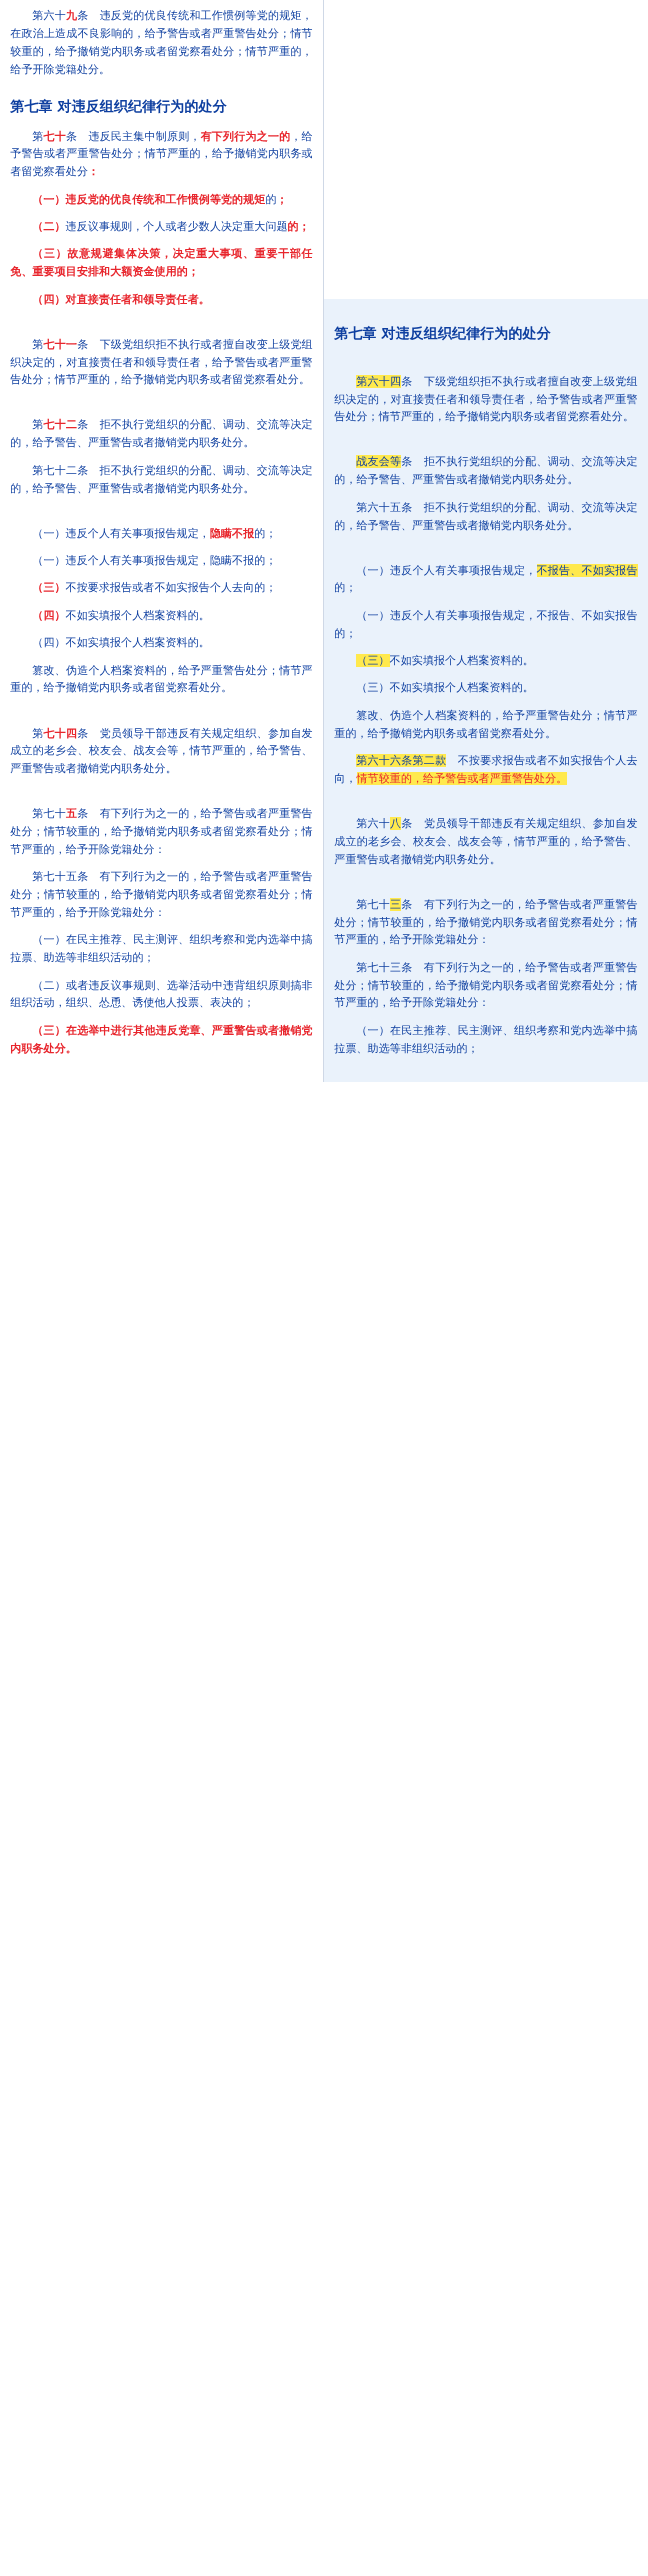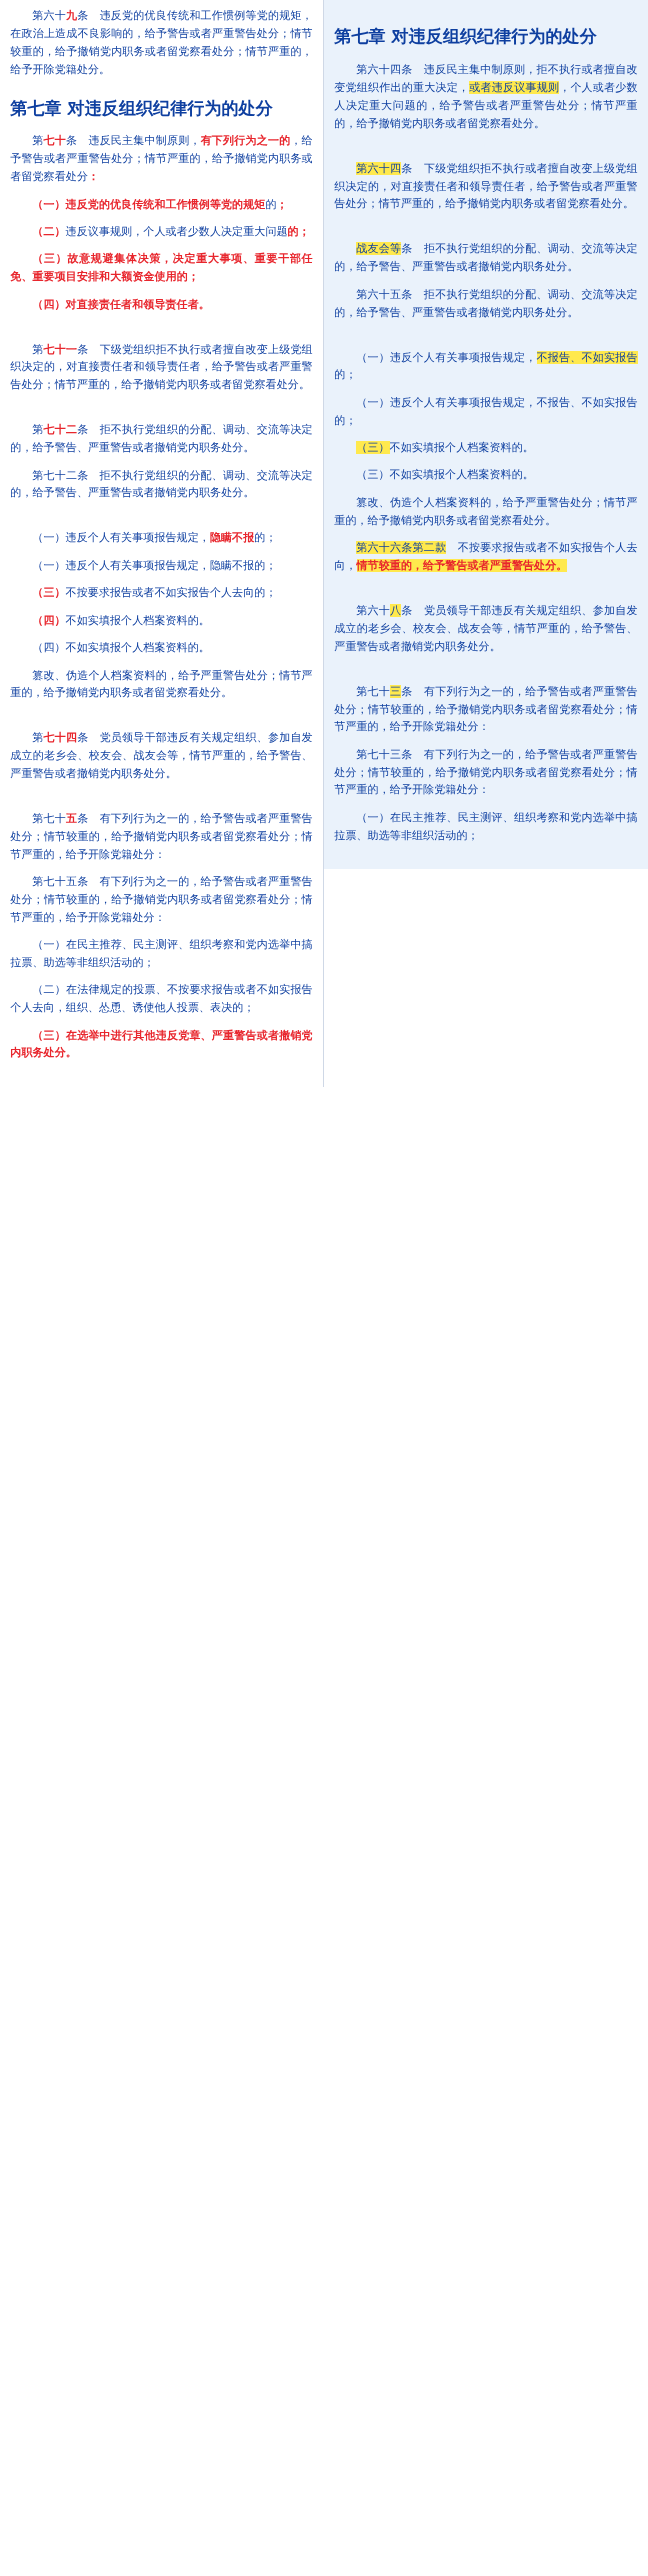--- a/index.html
+++ b/index.html
@@ -14,21 +14,21 @@
   .page {
     width: 648px;
     min-height: 2576px;
     background: #ffffff;
     position: relative;
     padding: 0;
   }
   .cols {
     display: flex;
     width: 648px;
-    align-items: flex-start;
+    align-items: flex-end;
   }
   .col {
     width: 324px;
     padding: 7.4px 10.3px 14.7px 10.3px;
   }
   .col-left {
     background: #ffffff;
     border-right: 0.7px solid #cfd8e6;
   }
   .col-right {
@@ -42,34 +42,34 @@
     text-align: justify;
     text-justify: inter-ideograph;
     text-indent: 2em;
     letter-spacing: 0.1px;
   }
   .heading {
     font-weight: bold;
     color: #0e3fa0;
     text-indent: 0;
     margin: 16px 0 10.3px 0;
-    font-size: 17px;
+    font-size: 14px;
   }
   .red {
     color: #e8262d;
     font-weight: bold;
   }
   .hl {
     background: #ffe94d;
     color: #0e3fa0;
   }
   .hl-strong {
     background: #ffe94d;
     color: #e8262d;
-    font-weight: bold;
+    font-weight: normal;
   }
   .spacer-lg { height: 17.7px; }
 </style>
 </head>
 <body>
 
 <div class="page">
   <div class="cols">
 
     <div class="col col-left">
@@ -118,32 +118,31 @@
       <p>第<span class="red">七十四</span>条　党员领导干部违反有关规定组织、参加自发成立的老乡会、校友会、战友会等，情节严重的，给予警告、严重警告或者撤销党内职务处分。</p>
 
       <div class="spacer-lg"></div>
 
       <p>第七十<span class="red">五</span>条　有下列行为之一的，给予警告或者严重警告处分；情节较重的，给予撤销党内职务或者留党察看处分；情节严重的，给予开除党籍处分：</p>
 
       <p>第七十五条　有下列行为之一的，给予警告或者严重警告处分；情节较重的，给予撤销党内职务或者留党察看处分；情节严重的，给予开除党籍处分：</p>
 
       <p>（一）在民主推荐、民主测评、组织考察和党内选举中搞拉票、助选等非组织活动的；</p>
 
-      <p>（二）在法律规定的投票、不按要求报告或者不如实报告个人去向，组织、怂恿、诱使他人投票、表决的；</p>
+      <p>（二）或者违反议事规则、选举活动中违背组织原则搞非组织活动，组织、怂恿、诱使他人投票、表决的；</p>
 
       <p class="red">（三）在选举中进行其他违反党章、严重警告或者撤销党内职务处分。</p>
 
     </div>
 
     <div class="col col-right">
 
 
       <p class="heading">第七章 对违反组织纪律行为的处分</p>
 
-      <p>第六十四条　违反民主集中制原则，拒不执行或者擅自改变党组织作出的重大决定，<span class="hl">或者违反议事规则</span>，个人或者少数人决定重大问题的，给予警告或者严重警告处分；情节严重的，给予撤销党内职务或者留党察看处分。</p>
 
       <div class="spacer-lg"></div>
 
       <p><span class="hl">第六十四</span>条　下级党组织拒不执行或者擅自改变上级党组织决定的，对直接责任者和领导责任者，给予警告或者严重警告处分；情节严重的，给予撤销党内职务或者留党察看处分。</p>
 
       <div class="spacer-lg"></div>
 
       <p><span class="hl">战友会等</span>条　拒不执行党组织的分配、调动、交流等决定的，给予警告、严重警告或者撤销党内职务处分。</p>
 
       <p>第六十五条　拒不执行党组织的分配、调动、交流等决定的，给予警告、严重警告或者撤销党内职务处分。</p>

